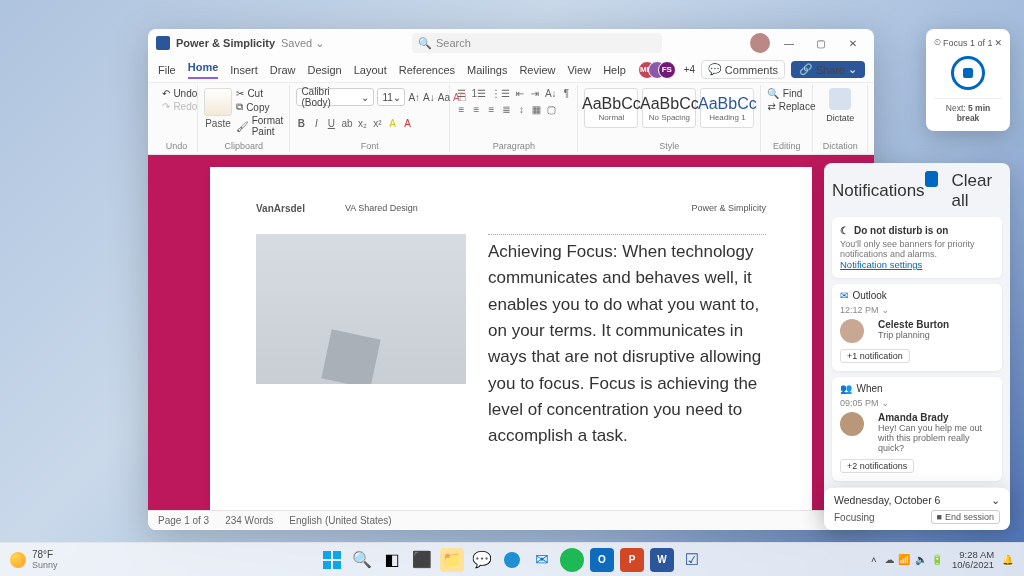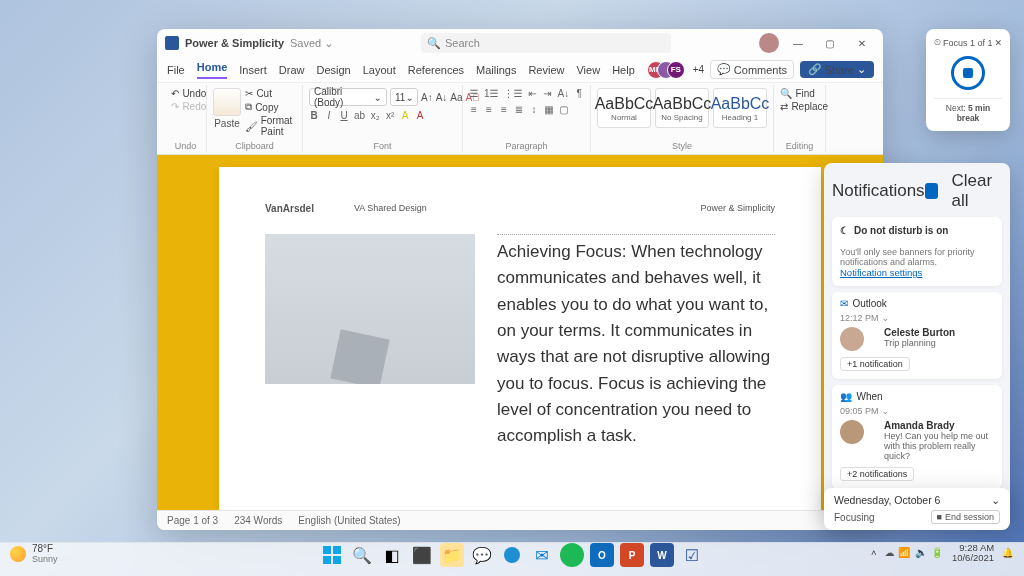--- a/index.html
+++ b/index.html
@@ -1,20 +1,20 @@
 <!DOCTYPE html>
 <html><head>
 <meta charset="utf-8">
 <style>
 * { margin:0; padding:0; box-sizing:border-box; font-family:"Segoe UI",Arial,sans-serif; }
 html,body { width:1024px; height:576px; overflow:hidden; }
 body { background:linear-gradient(135deg,#aec3de 0%,#c9d9ea 35%,#9fb8da 70%,#4a6fb3 100%); position:relative; }
 
 
-.word-window { position:absolute; left:148px; top:29px; width:726px; height:501px; background:#fdfdfd; border-radius:8px; box-shadow:0 10px 40px rgba(0,0,0,.2); display:flex; flex-direction:column; overflow:hidden;margin-left:9px; }
+.word-window { position:absolute; left:148px; top:29px; width:726px; height:501px; background:#fdfdfd; border-radius:8px; box-shadow:0 10px 40px rgba(0,0,0,.2); display:flex; flex-direction:column; overflow:hidden; }
 .titlebar { height:28px; display:flex; align-items:center; padding:0 8px; font-size:11px; color:#444; }
 .titlebar .word-icon { width:14px; height:14px; background:#2b579a; border-radius:2px; margin-right:6px; }
 .titlebar .doc-title { font-weight:600; }
 .titlebar .saved { color:#888; margin-left:6px; display:flex; align-items:center; gap:3px; }
 .titlebar .search { margin:0 auto; width:250px; height:20px; background:#f3f3f3; border-radius:4px; display:flex; align-items:center; padding:0 6px; color:#888; font-size:11px; gap:4px; }
 .titlebar .right-controls { display:flex; align-items:center; gap:6px; }
 .avatar { width:20px; height:20px; border-radius:50%; background:#b88; }
 .win-btn { width:26px; height:20px; display:flex; align-items:center; justify-content:center; color:#555; font-size:10px; }
 
 .menubar { height:26px; display:flex; align-items:center; padding:0 10px; font-size:11px; gap:12px; border-bottom:1px solid #eee; }
@@ -39,21 +39,21 @@
 .hstack{ display:flex; align-items:center; gap:3px; }
 .font-select{ height:18px; border:1px solid #d0d0d0; border-radius:3px; background:#fff; padding:0 4px; font-size:10px; display:flex; align-items:center; color:#444; }
 .fmt-icons{ display:flex; gap:5px; color:#666; }
 .fmt-icons span{ display:inline-block; min-width:10px; text-align:center; }
 .style-card{ width:54px; height:40px; border:1px solid #ddd; border-radius:3px; background:#fff; display:flex; flex-direction:column; align-items:center; justify-content:center; font-size:8px; color:#666; }
 .style-card .sample{ font-size:16px; color:#333; }
 .style-card.blue .sample{ color:#2b579a; }
 .big-btn{ width:42px; display:flex; flex-direction:column; align-items:center; gap:3px; font-size:9px; color:#444; }
 .big-btn .ic{ width:22px; height:22px; background:#d6e0ee; border-radius:4px; }
 
-.doc-area{ flex:1; background:#eab308; overflow:hidden; display:flex; justify-content:center; }
+.doc-area{ flex:1; background:#be185d; overflow:hidden; display:flex; justify-content:center; }
 .page{ margin-top:12px; width:602px; background:#fff; box-shadow:0 2px 8px rgba(0,0,0,.1); padding:36px 46px; font-family:Georgia,serif; color:#222; }
 .page-hdr{ display:flex; font-size:9px; color:#555; font-family:"Segoe UI",Arial,sans-serif; }
 .page-hdr .brand{ font-weight:700; font-size:10px; }
 .page-hdr .mid{ margin-left:40px; }
 .page-hdr .rt{ margin-left:auto; }
 .h1{ font-size:34px; font-weight:400; line-height:1.15; margin-top:40px; font-family:Georgia,'Times New Roman',serif; color:#2a2a2a; }
 .cols{ display:flex; gap:22px; margin-top:20px; }
 .imgbox{ width:210px; height:150px; background:linear-gradient(#d6dce2,#c9ced5); position:relative; overflow:hidden; }
 .imgbox::after{ content:""; position:absolute; bottom:0; left:70px; width:50px; height:50px; background:#aab0b8; transform:rotate(12deg); }
 .body-text{ flex:1; font-size:17px; line-height:1.55; color:#333; border-top:1px dotted #aaa; padding-top:4px; }
@@ -66,39 +66,39 @@
 .focus-fly .ring{ width:34px; height:34px; border:3px solid #0067c0; border-radius:50%; margin:8px 0; display:flex; align-items:center; justify-content:center; }
 .focus-fly .ring .sq{ width:10px; height:10px; background:#0067c0; border-radius:2px; }
 .focus-fly .next{ font-size:8.5px; color:#555; text-align:center; border-top:1px solid #eee; width:100%; padding-top:4px; }
 
 
 .notif-panel{ position:absolute; right:14px; top:163px; width:186px; background:#f2f4f8; border-radius:8px; box-shadow:0 6px 24px rgba(0,0,0,.2); padding:8px 8px 6px 8px; font-size:10px; color:#333; display:flex; flex-direction:column; gap:6px; max-height:348px; overflow:hidden; }
 .notif-head{ display:flex; align-items:center; justify-content:space-between; font-size:17px; }
 .notif-head .sq{ width:16px; height:16px; background:#0067c0; border-radius:3px; }
 .dnd-card{ background:#fff; border-radius:6px; padding:8px; box-shadow:0 1px 3px rgba(0,0,0,.06); }
 .dnd-card .t{ font-weight:600; display:flex; gap:5px; align-items:center; }
-.dnd-card .d{ color:#777; font-size:9px; margin-top:11px; }
+.dnd-card .d{ color:#777; font-size:9px; margin-top:3px; }
 .dnd-card .link{ color:#0067c0; font-size:9.5px; text-decoration:underline; }
 .app-card{ background:#fff; border-radius:6px; padding:6px 8px 8px 8px; box-shadow:0 1px 3px rgba(0,0,0,.06); display:flex; flex-direction:column; gap:4px; }
 .app-card .app-name{ display:flex; align-items:center; gap:4px; font-size:10px; color:#333; }
 .app-card .time{ font-size:9px; color:#888; display:flex; align-items:center; gap:3px; }
-.msg{ display:flex; gap:20px; }
+.msg{ display:flex; gap:14px; }
 .msg .av{ width:24px; height:24px; border-radius:50%; background:#c9a893; flex-shrink:0; }
 .msg .txt .name{ font-weight:600; font-size:10px; }
 .msg .txt .body{ font-size:9px; color:#666; }
 .more-pill{ align-self:flex-start; border:1px solid #ddd; border-radius:3px; padding:1px 6px; font-size:9px; background:#fff; margin-top:2px; }
 .cal-card{ background:#fff; border-radius:6px; padding:6px 8px; font-size:10px; color:#555; box-shadow:0 1px 3px rgba(0,0,0,.06); }
 
 .date-card{ position:absolute; right:14px; bottom:46px; width:186px; background:#fff; border-radius:8px; box-shadow:0 6px 24px rgba(0,0,0,.2); padding:6px 10px; font-size:10.5px; }
 .date-card .row1{ display:flex; justify-content:space-between; align-items:center; color:#333; }
 .date-card .row2{ display:flex; justify-content:space-between; align-items:center; color:#555; font-size:10px; margin-top:4px; }
 .end-pill{ border:1px solid #ccc; border-radius:3px; padding:1px 5px; font-size:9px; display:flex; align-items:center; gap:3px; }
 
 
-.taskbar{ position:absolute; bottom:0; left:0; right:0; height:34px; background:rgba(243,246,250,.85); backdrop-filter:blur(6px); display:flex; align-items:flex-start; border-top:1px solid rgba(0,0,0,.05); }
+.taskbar{ position:absolute; bottom:0; left:0; right:0; height:34px; background:rgba(243,246,250,.85); backdrop-filter:blur(6px); display:flex; align-items:center; border-top:1px solid rgba(0,0,0,.05); }
 .tb-left{ display:flex; align-items:center; gap:6px; padding-left:10px; font-size:10px; color:#444; }
 .weather-ic{ width:16px; height:16px; background:radial-gradient(circle at 30% 30%,#ffd54a,#ff9e2c); border-radius:50%; }
 .tb-center{ position:absolute; left:50%; transform:translateX(-50%); display:flex; gap:6px; }
 .tb-ic{ width:24px; height:24px; border-radius:4px; display:flex; align-items:center; justify-content:center; }
 .tb-right{ margin-left:auto; display:flex; align-items:center; gap:8px; padding-right:10px; font-size:9.5px; color:#444; }
 .tray-ics{ display:flex; gap:4px; color:#555; font-size:10px; }
 .clock{ text-align:right; line-height:1.05; }
 
 svg{ display:block; }
 </style>
@@ -165,21 +165,21 @@
         </div>
         <div class="vstack">
           <div class="mini-btn">✂ <span>Cut</span></div>
           <div class="mini-btn">⧉ <span>Copy</span></div>
           <div class="mini-btn">🖌 <span>Format Paint</span></div>
         </div>
       </div>
       <div class="rg-label">Clipboard</div>
     </div>
     <div class="ribbon-group" style="width:160px">
-      <div class="rg-body vstack" style="gap:4px">
+      <div class="rg-body vstack" style="gap:12px">
         <div class="hstack">
           <div class="font-select" style="width:78px"><span>Calibri (Body)</span> ⌄</div>
           <div class="font-select" style="width:28px"><span>11</span> ⌄</div>
           <span>A↑</span>
           <span>A↓</span>
           <span>Aa</span>
           <span style="color:#c55">A⃠</span>
         </div>
         <div class="fmt-icons">
           <span><b>B</b></span>
@@ -234,20 +234,29 @@
       </div>
       <div class="rg-label">Style</div>
     </div>
     <div class="ribbon-group" style="width:52px">
       <div class="rg-body vstack">
         <div class="mini-btn">🔍 <span>Find</span></div>
         <div class="mini-btn">⇄ <span>Replace</span></div>
       </div>
       <div class="rg-label">Editing</div>
     </div>
+    <div class="ribbon-group">
+        <div class="rg-body">
+          <div class="big-btn">
+            <div class="ic"></div>
+            <span>Dictate</span>
+          </div>
+        </div>
+        <div class="rg-label">Dictation</div>
+      </div>
     <div class="ribbon-group"></div>
 
   </div>
 
   <div class="doc-area">
     <div class="page">
       <div class="page-hdr">
         <span class="brand">VanArsdel</span>
         <span class="mid">VA Shared Design</span>
         <span class="rt">Power &amp; Simplicity</span>
@@ -274,21 +283,21 @@
   </div>
   <div class="ring">
       <div class="sq"></div>
     </div>
   <div class="next"><span>Next:</span> <b>5 min break</b></div>
 </div>
 
 <div class="notif-panel">
   <div class="notif-head">
     <span>Notifications</span>
-    <div style="display:flex;gap:14px;align-items:center">
+    <div style="display:flex;gap:14px;align-items:flex-start">
       <div class="sq"></div>
       <span>Clear all</span>
     </div>
   </div>
   <div class="dnd-card">
     <div class="t">
         <span>☾</span>
         <span>Do not disturb is on</span>
       </div>
     <div class="d">You'll only see banners for priority notifications and alarms.</div>

